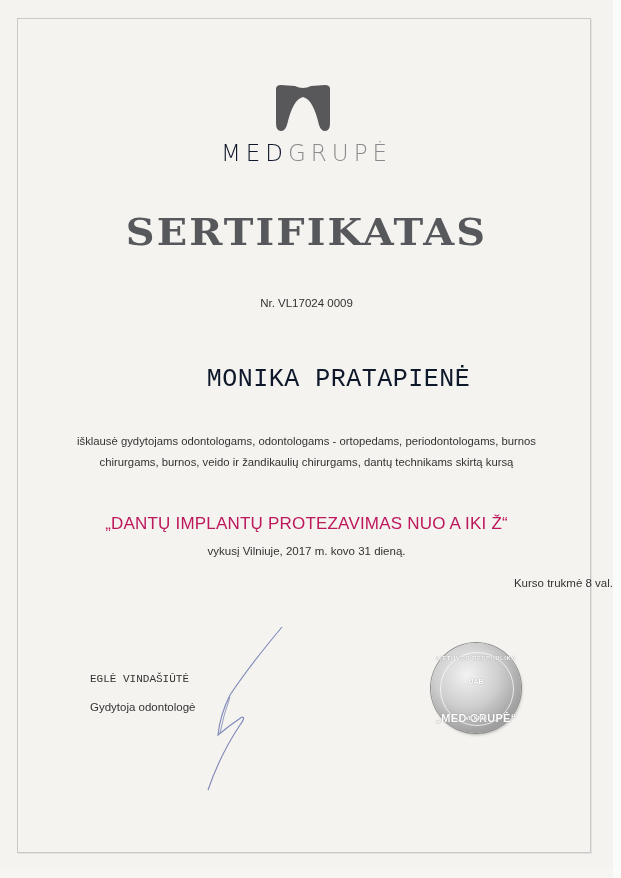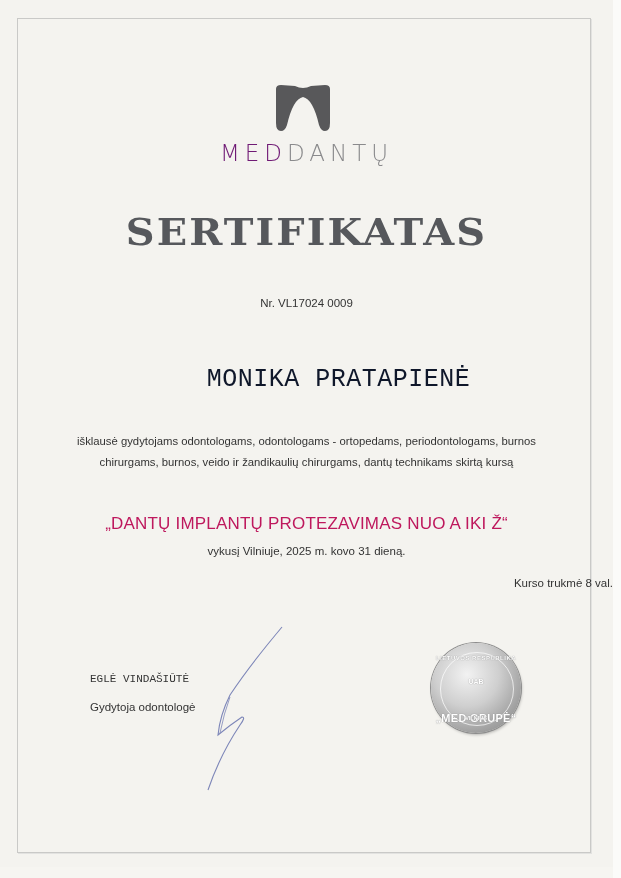--- a/index.html
+++ b/index.html
@@ -3,21 +3,21 @@
 <meta charset="utf-8">
 <style>
   html, body { margin:0; padding:0; }
   body { width:621px; height:878px; background:#f6f5f1; position:relative; overflow:hidden; font-family:"DejaVu Sans", sans-serif; color:#2a2a2a; }
   .paper-edge { position:absolute; left:0; top:0; width:613px; height:867px; background:#f4f3ef; }
   .paper-shadow { position:absolute; left:613px; top:0; width:8px; height:878px; background:#fbfbf9; }
   .frame { position:absolute; left:17px; top:18px; width:572px; height:833px; border:1px solid #c9c9c7; box-shadow: 1px 1px 0 #e2e2e0; }
   .abs { position:absolute; left:0; width:613px; text-align:center; }
   .logo-mark { position:absolute; left:273px; top:85px; width:60px; height:50px; }
   .brand { top:140px; font-family:"DejaVu Sans", sans-serif; font-size:23px; letter-spacing:5px; color:#5d5d5f; font-weight:300; }
-  .brand .b1 { color:#701a75; }
+  .brand .b1 { color:#0f172a; }
   .brand .b2 { color:#8a8a8c; }
   .title { top:209px; font-family:"DejaVu Serif", serif; font-weight:bold; font-size:38px; letter-spacing:2px; color:#56585c; transform:scaleX(1.05); }
   .nr { top:297px; font-family:Liberation Sans, sans-serif; font-size:11.5px; color:#333; }
   .name { top:365px; font-family:Liberation Mono, monospace; font-size:25px; color:#0f172a; letter-spacing:0.5px;padding-left:32px; }
   .desc { top:431px; font-family:"Liberation Sans", sans-serif; font-size:11.3px; line-height:21px; color:#333; padding:0 60px; box-sizing:border-box; }
   .course { top:514px; font-family:"Liberation Sans", sans-serif; font-size:17px; color:#be185d; letter-spacing:0.2px; }
   .held { top:545px; font-family:"Liberation Sans", sans-serif; font-size:11.5px; color:#333; }
   .duration { top:577px; font-family:"Liberation Sans", sans-serif; font-size:11.5px; color:#333;text-align:right; }
   .signer-name { position:absolute; left:90px; top:673px; font-family:Liberation Mono, monospace; font-size:11px; color:#333; }
   .signer-role { position:absolute; left:90px; top:701px; font-family:"Liberation Sans", sans-serif; font-size:11.5px; color:#333; }
@@ -36,28 +36,28 @@
 <body>
 
 <div class="paper-edge"></div>
 <div class="paper-shadow"></div>
 <div class="frame"></div>
 
 <svg class="logo-mark" viewBox="0 0 60 50">
   <path d="M3,4 Q3,0 8,0 L22,1 Q30,5 38,1 L52,0 Q57,0 57,4 L57,38 Q57,46 52,46 Q48,46 46,40 Q40,14 30,12 Q20,14 14,40 Q12,46 8,46 Q3,46 3,38 Z" fill="#58585a"></path>
 </svg>
 
-<div class="abs brand"><span class="b1">MED</span><span class="b2">DANTŲ</span></div>
+<div class="abs brand"><span class="b1">MED</span><span class="b2">GRUPĖ</span></div>
 
 <div class="abs title">SERTIFIKATAS</div>
 <div class="abs nr">Nr. VL17024 0009</div>
 <div class="abs name">MONIKA PRATAPIENĖ</div>
 <div class="abs desc">išklausė gydytojams odontologams, odontologams - ortopedams, periodontologams, burnos chirurgams, burnos, veido ir žandikaulių chirurgams, dantų technikams skirtą kursą</div>
 <div class="abs course">„DANTŲ IMPLANTŲ PROTEZAVIMAS NUO A IKI Ž“</div>
-<div class="abs held">vykusį Vilniuje, 2025 m. kovo 31 dieną.</div>
+<div class="abs held">vykusį Vilniuje, 2017 m. kovo 31 dieną.</div>
 <div class="abs duration">Kurso trukmė 8 val.</div>
 
 <div class="signer-name">EGLĖ VINDAŠIŪTĖ</div>
 <div class="signer-role">Gydytoja odontologė</div>
 
 <svg class="signature" viewBox="0 0 100 170">
   <path d="M92,2 Q60,40 40,70 Q30,90 28,110 Q40,100 52,92 Q56,92 50,100 Q30,130 18,165" fill="none" stroke="#7d86b8" stroke-width="1.1"></path>
   <path d="M40,72 Q34,88 30,108" fill="none" stroke="#7d86b8" stroke-width="0.8"></path>
 </svg>
 

